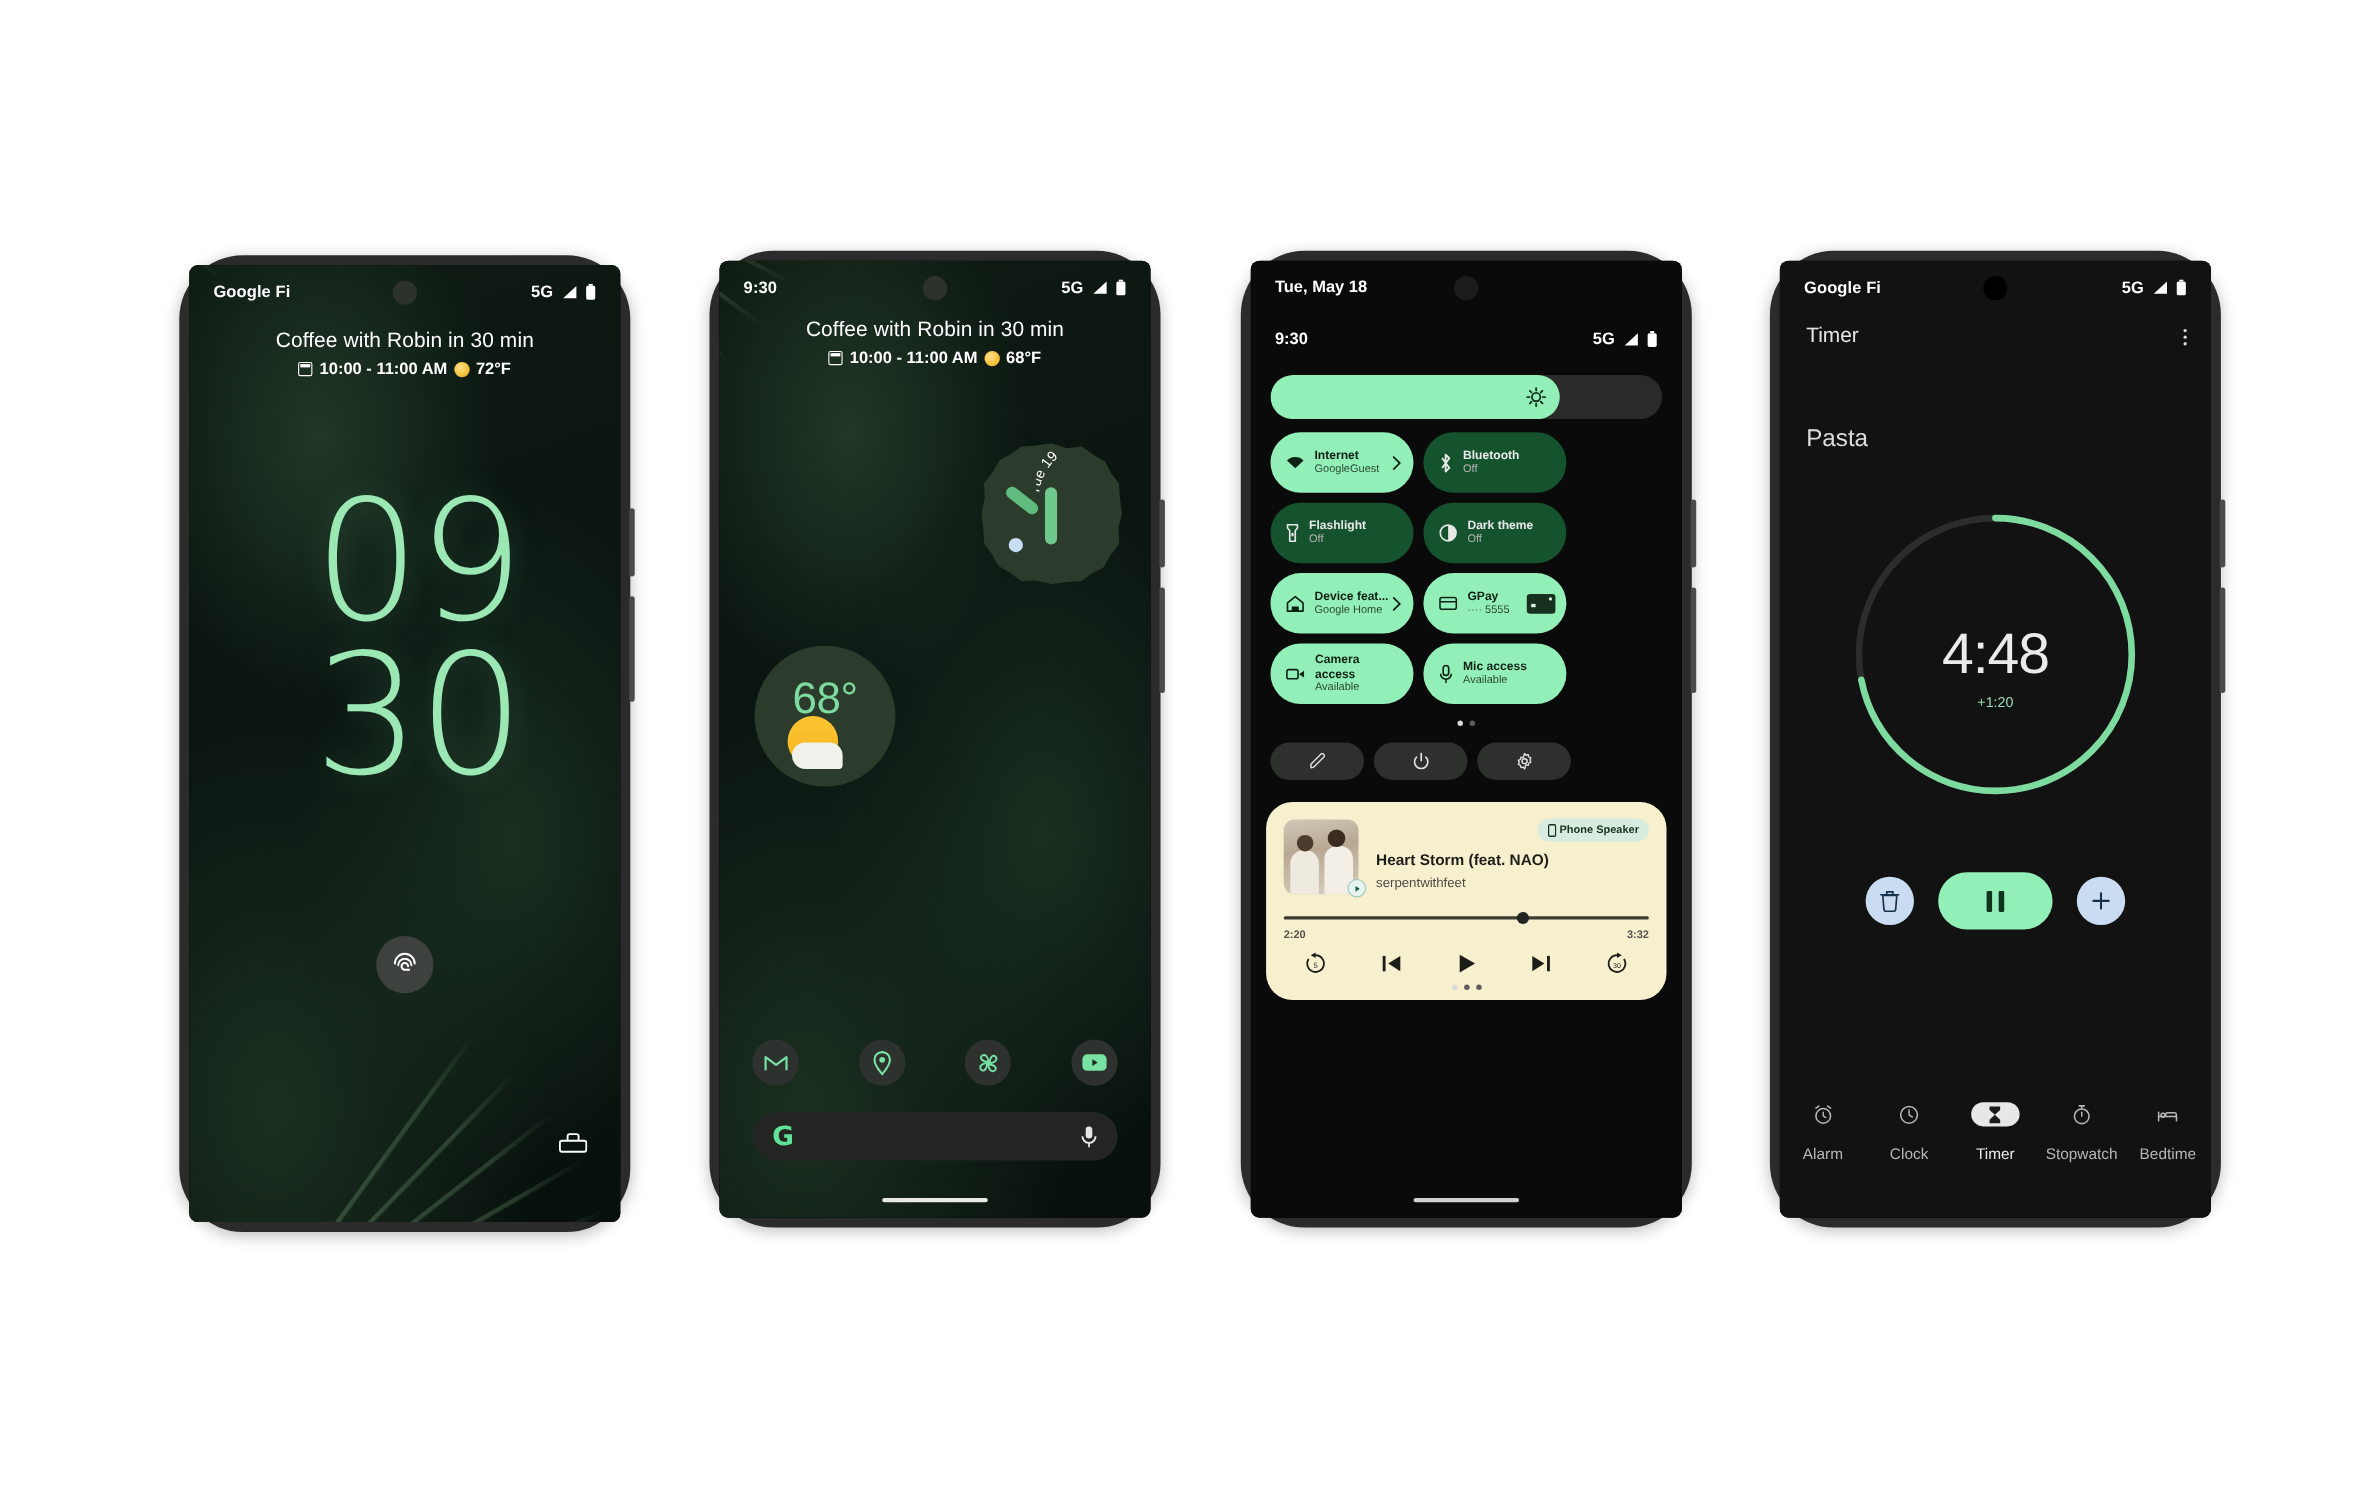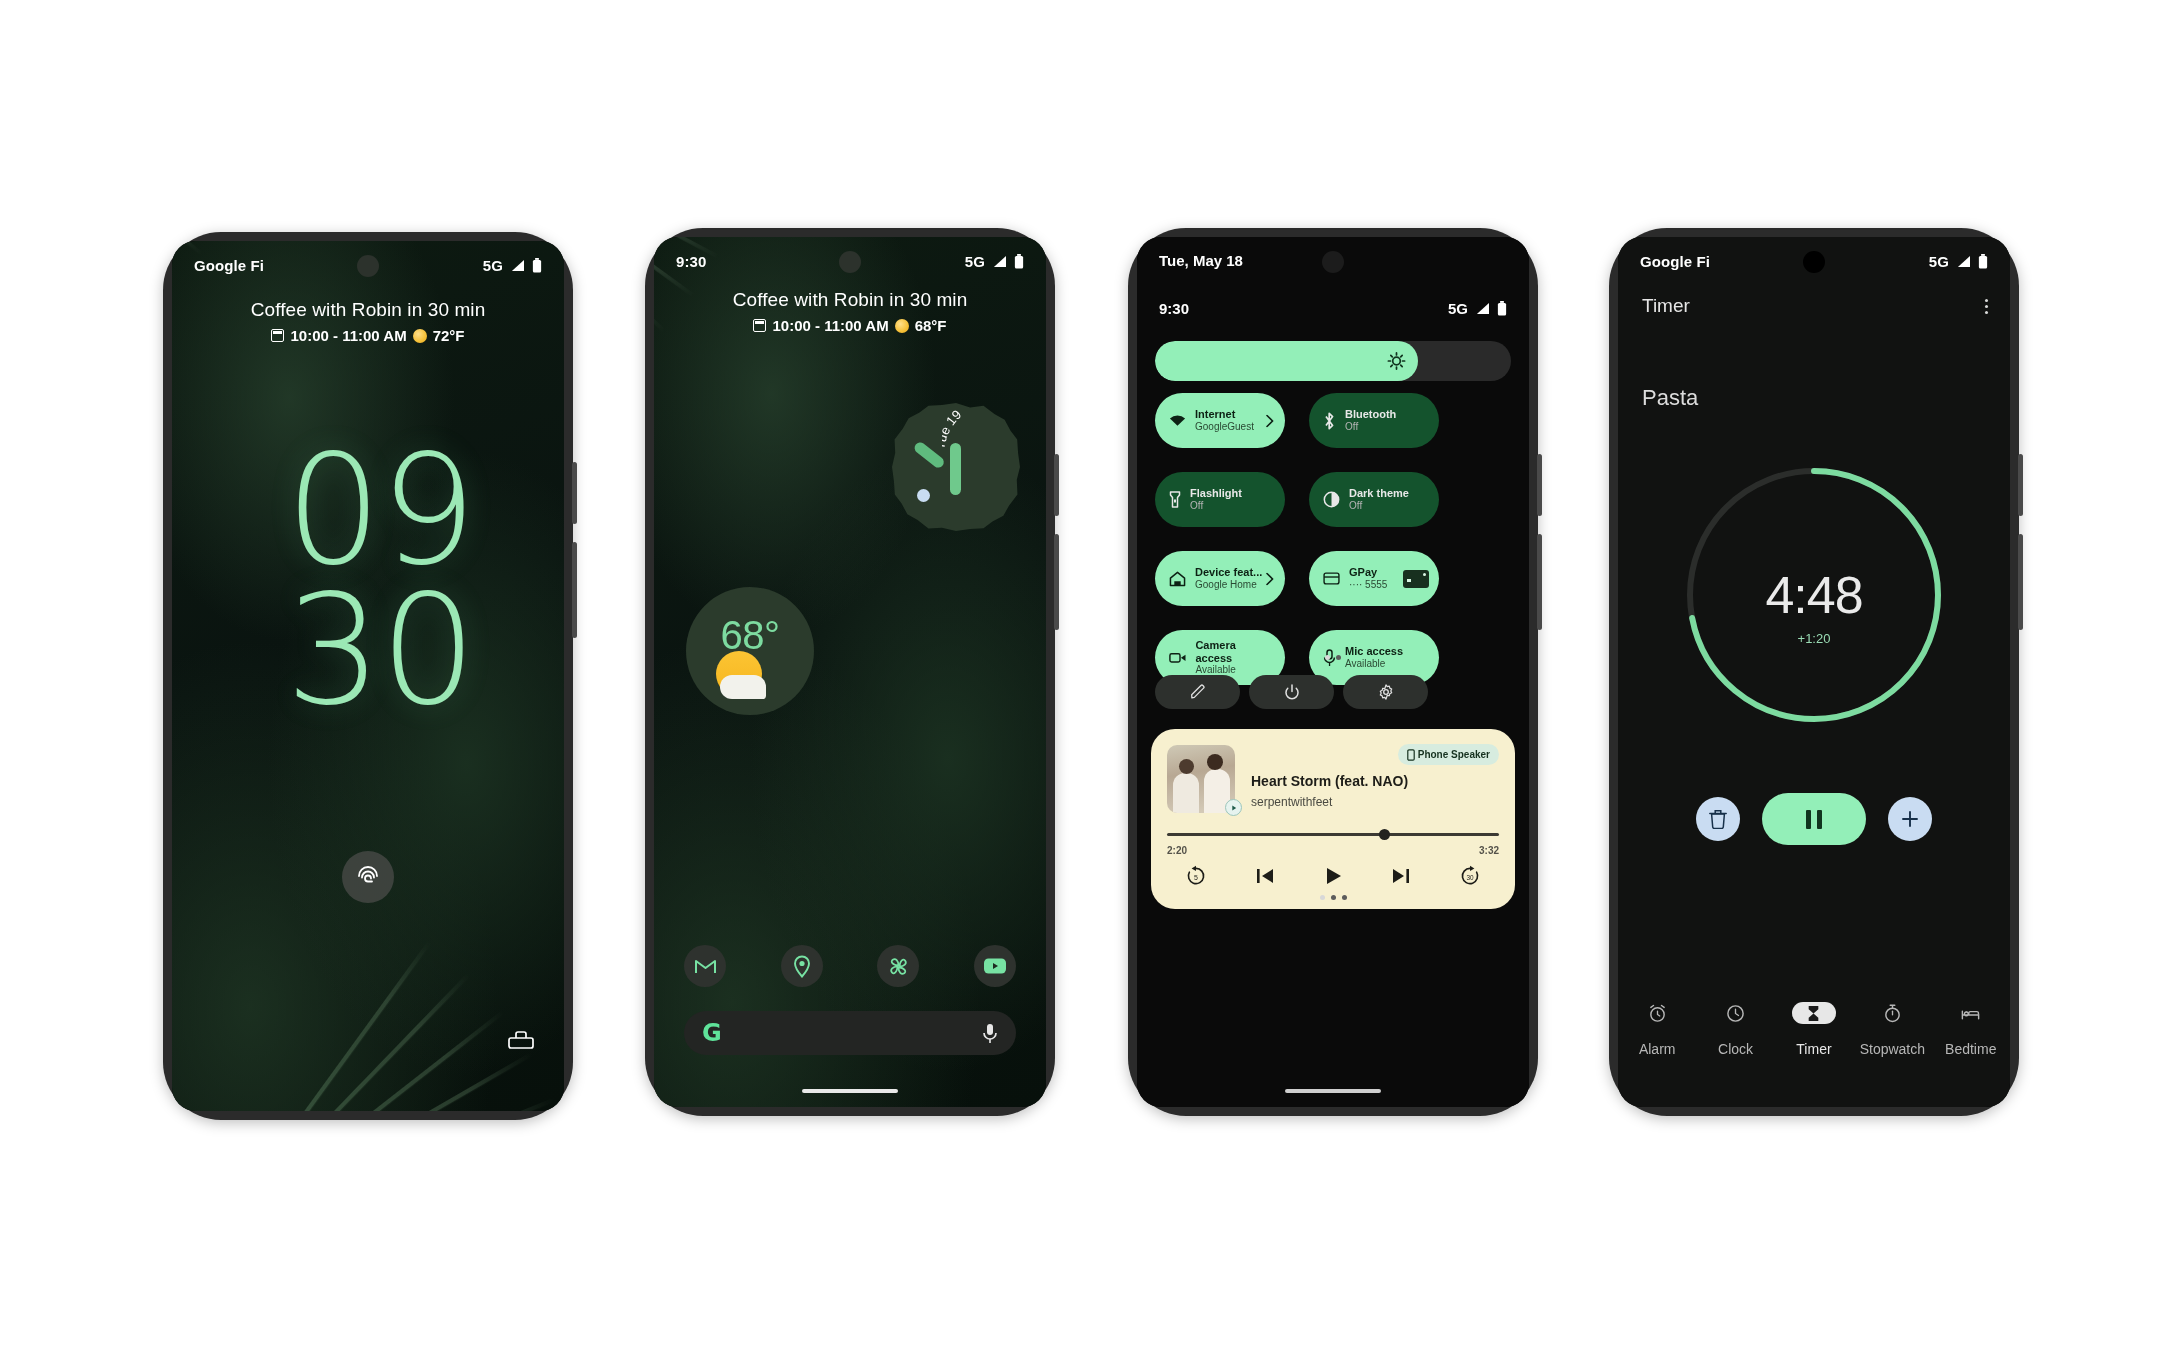--- a/index.html
+++ b/index.html
@@ -19,21 +19,21 @@
   .phone {
     position: absolute;
     border-radius: 58px;
     background: #2b2b2b;
     padding: 9px;
     box-shadow: 0 3px 14px rgba(0,0,0,.25);
   }
   .screen {
     position: relative;
     width: 100%; height: 100%;
-    border-radius: 24px;
+    border-radius: 8px;
     overflow: hidden;
     background: #000;
   }
   .punchhole {
     position: absolute; left: 50%; transform: translateX(-50%);
     border-radius: 50%;
     background: #141414;
   }
   .side-btn {
     position: absolute; right: -4px;
@@ -178,21 +178,21 @@
     display: flex; align-items: center; justify-content: space-between;
     padding: 0 22px; color: #fff; font-size: 15px; font-weight: 600;
   }
   .bright-track {
     position: absolute; height: 40px; border-radius: 22px; background: #2a2a2a;
     overflow: hidden;
   }
   .bright-fill { position: absolute; left: 0; top: 0; bottom: 0; border-radius: 22px; background: #93efb8; }
   .bright-ico { position: absolute; top: 50%; transform: translateY(-50%); }
 
-  .tiles { position: absolute; display: flex; flex-wrap: wrap; gap: 24px; }
+  .tiles { position: absolute; display: flex; flex-wrap: wrap; gap: 9px; }
   .tile {
     width: 130px; height: 55px; border-radius: 28px;
     display: flex; align-items: center; gap: 9px;
     padding: 0 12px 0 14px;
     position: relative;
   }
   .tile.on { background: #93efb8; }
   .tile.off { background: #14532d; }
   .tile-texts { display: flex; flex-direction: column; justify-content: center; line-height: 1.15; }
   .tile-title { font-size: 11px; font-weight: 600; }

